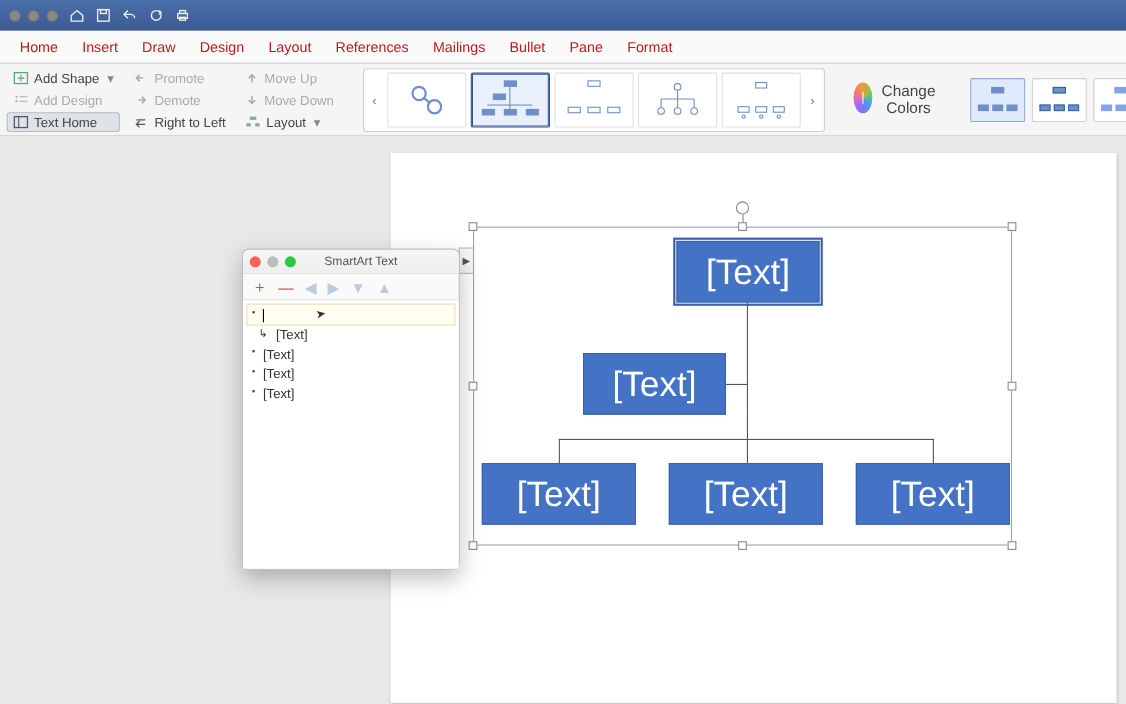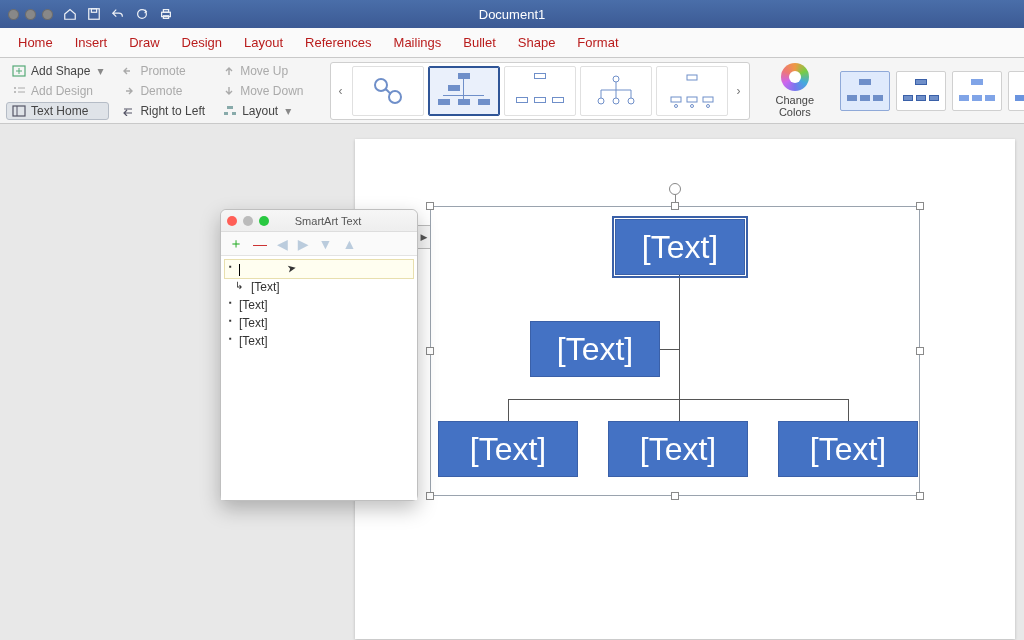--- a/index.html
+++ b/index.html
@@ -26,21 +26,21 @@
   .rbtn svg { flex:none; }
   .rbtn.pressed { background:#dfe3e8; border:1px solid #b5bcc6; padding:1px 5px; }
   .rbtn.disabled { color:#aaa; }
   .sep { width:1px; height:54px; background:#d0d0d0; margin:0 4px; }
 
   .layout-gallery { display:flex; align-items:center; gap:4px; border:1px solid #cfcfcf; background:#fff; padding:3px; border-radius:3px; }
   .nav-chev { width:14px; text-align:center; color:#777; }
   .layout-thumb { width:72px; height:50px; border:1px solid #e0e0e0; background:#fff; border-radius:2px; display:flex; align-items:center; justify-content:center; }
   .layout-thumb.selected { border:1px solid #2f5597; background:#eaf0fb; box-shadow:0 0 0 1px #2f5597 inset; }
 
-  .big-btn { display:flex; flex-direction:column; align-items:center; gap:3px; padding:2px 6px; font-size:11px; color:#444; }
+  .big-btn { display:flex; flex-direction:row; align-items:flex-start; gap:3px; padding:2px 6px; font-size:14px; color:#444; }
   .color-wheel { width:28px; height:28px; border-radius:50%; background: conic-gradient(#e94,#7c4,#4ad,#77e,#c6e,#e77,#e94); position:relative;}
   .color-wheel::after{content:"";position:absolute;inset:8px;border-radius:50%;background:#fff;}
 
   .style-gallery { display:flex; gap:6px; align-items:center; }
   .style-thumb { width:50px; height:40px; border:1px solid #d0d0d0; background:#fff; border-radius:2px; display:flex; align-items:center; justify-content:center; }
   .style-thumb.selected { background:#dfeafc; border:1px solid #8fa9d8; }
 
   
   .workspace { position:relative; height:calc(640px - 28px - 30px - 66px); background:#e8e8e8; }
   .page { position:absolute; left:355px; top:15px; width:660px; height:500px; background:#fff; box-shadow:0 1px 3px rgba(0,0,0,.2); }
@@ -65,21 +65,21 @@
   .conn { position:absolute; background:#555; }
   .c1 { left:244px; top:64px; width:1px; height:100px; } 
   .c1b{ left:225px; top:138px; width:20px; height:1px; } 
   .c2 { left:244px; top:164px; width:1px; height:24px; }
   .c3 { left:73px;  top:188px; width:341px; height:1px; }
   .c4 { left:73px;  top:188px; width:1px; height:22px; }
   .c5 { left:244px; top:188px; width:1px; height:22px; }
   .c6 { left:413px; top:188px; width:1px; height:22px; }
 
   
-  .textpane { position:absolute; left:220px; top:85px; width:198px; height:292px; background:#fafafa; border:1px solid #bfbfbf; border-radius:6px; box-shadow:0 8px 20px rgba(0,0,0,.25); font-size:12px; }
+  .textpane { position:absolute; left:220px; top:102px; width:198px; height:292px; background:#fafafa; border:1px solid #bfbfbf; border-radius:6px; box-shadow:0 8px 20px rgba(0,0,0,.25); font-size:12px; }
   .tp-titlebar { height:22px; display:flex; align-items:center; gap:6px; padding:0 6px; border-bottom:1px solid #ddd; background:linear-gradient(#f6f6f6,#eee); border-radius:6px 6px 0 0;}
   .tp-tl { width:10px;height:10px;border-radius:50%; }
   .tp-title { flex:1; text-align:center; margin-left:-30px; color:#555; font-size:11px;}
   .tp-toolbar { height:24px; display:flex; align-items:center; gap:10px; padding:0 8px; border-bottom:1px solid #e3e3e3; }
   .tp-toolbar span { font-size:14px; }
   .tp-body { padding:4px 4px; background:#fff; height:calc(100% - 46px); }
   .tp-row { padding:2px 6px 2px 14px; position:relative; color:#333; }
   .tp-row::before { content:"▪"; position:absolute; left:4px; top:2px; font-size:8px; color:#333;}
   .tp-row.indent::before { content:"↳"; left:10px; font-size:10px;}
   .tp-row.indent { padding-left:26px; }
@@ -124,33 +124,32 @@
         </svg>
       </span>
     <span>
         <svg width="14" height="14" viewBox="0 0 16 16" fill="none" stroke="#fff" stroke-width="1.4">
           <rect x="3" y="6" width="10" height="5"></rect>
           <rect x="5" y="3" width="6" height="3"></rect>
           <rect x="5" y="10" width="6" height="3"></rect>
         </svg>
       </span>
   </div>
-  <div class="doc-title">Document1</div>
 </div>
 
 <div class="tabs">
   <div class="tab">Home</div>
   <div class="tab">Insert</div>
   <div class="tab">Draw</div>
   <div class="tab">Design</div>
   <div class="tab">Layout</div>
   <div class="tab">References</div>
   <div class="tab">Mailings</div>
   <div class="tab">Bullet</div>
-  <div class="tab">Shape</div>
+  <div class="tab">Pane</div>
   <div class="tab">Format</div>
 </div>
 
 <div class="ribbon">
   <div class="group">
     <div class="vcol">
       <div class="rbtn">
           <svg width="14" height="12">
             <rect x="1" y="1" width="12" height="10" fill="none" stroke="#5a7" stroke-width="1.2"></rect>
             <line x1="4" y1="6" x2="10" y2="6" stroke="#5a7"></line>

